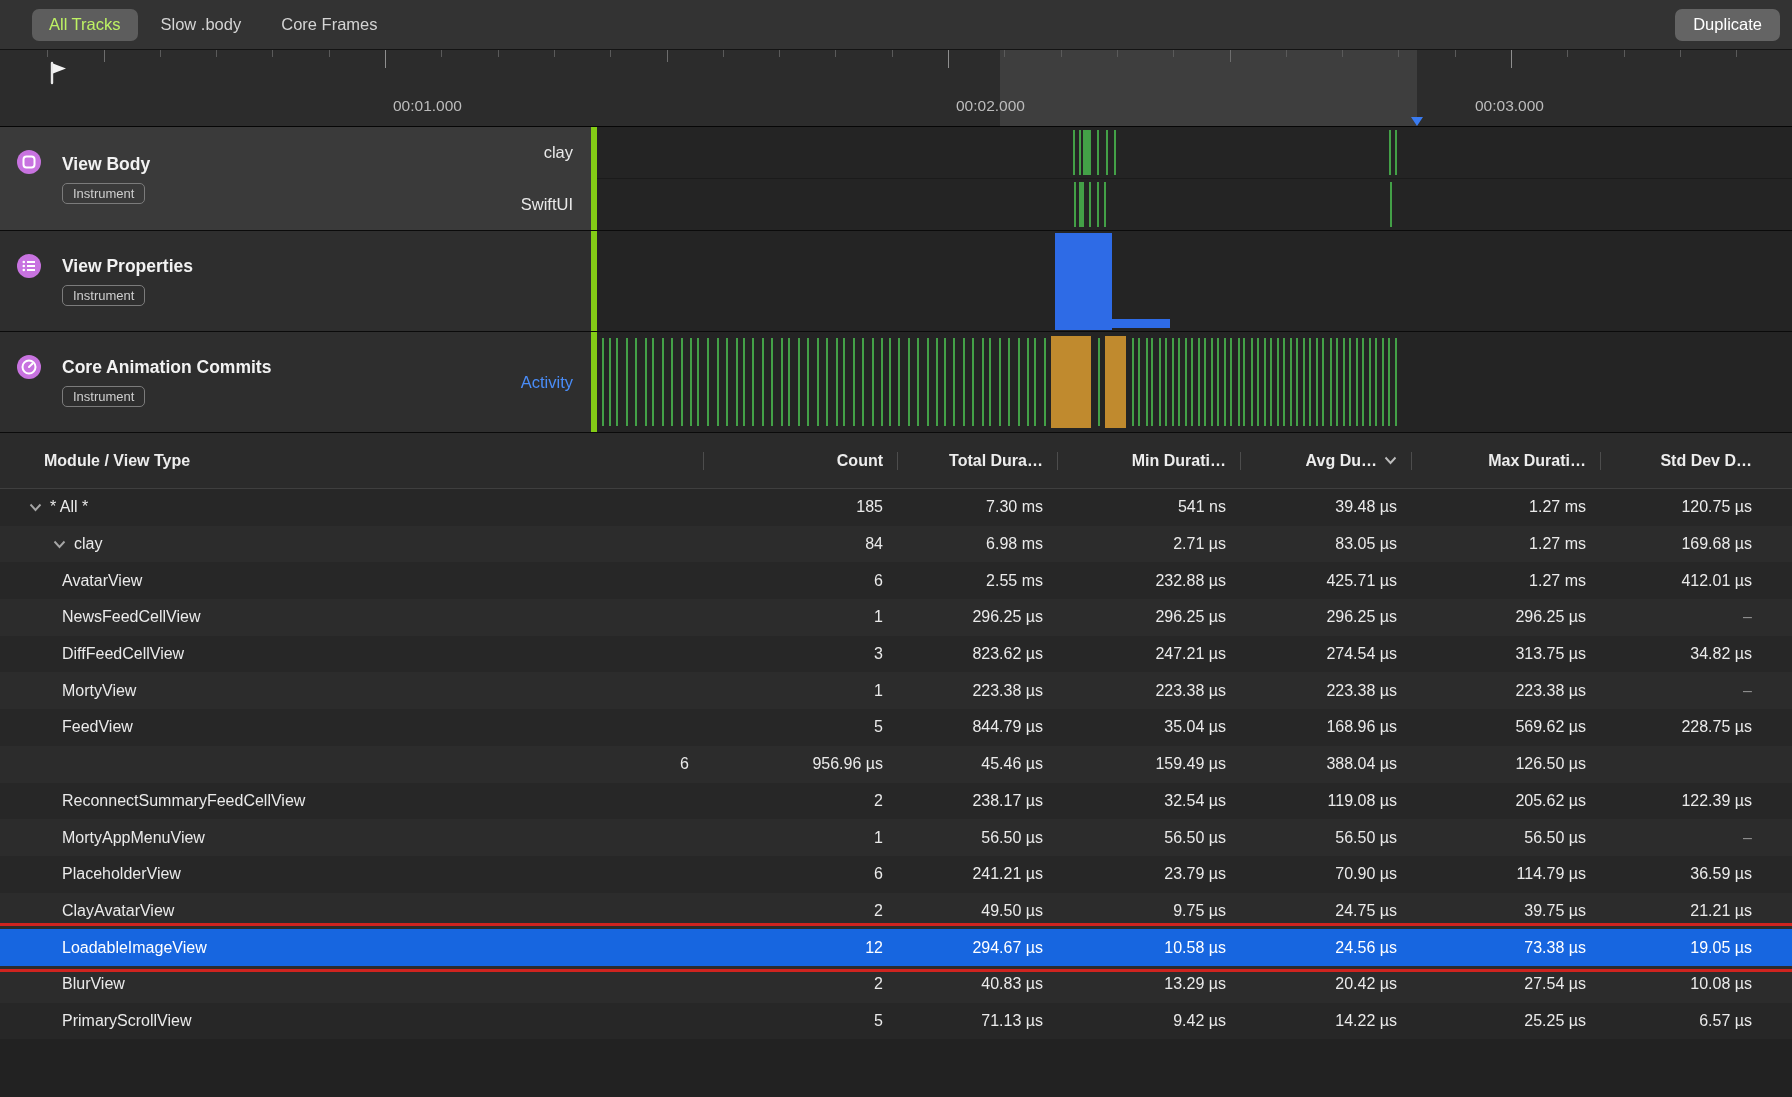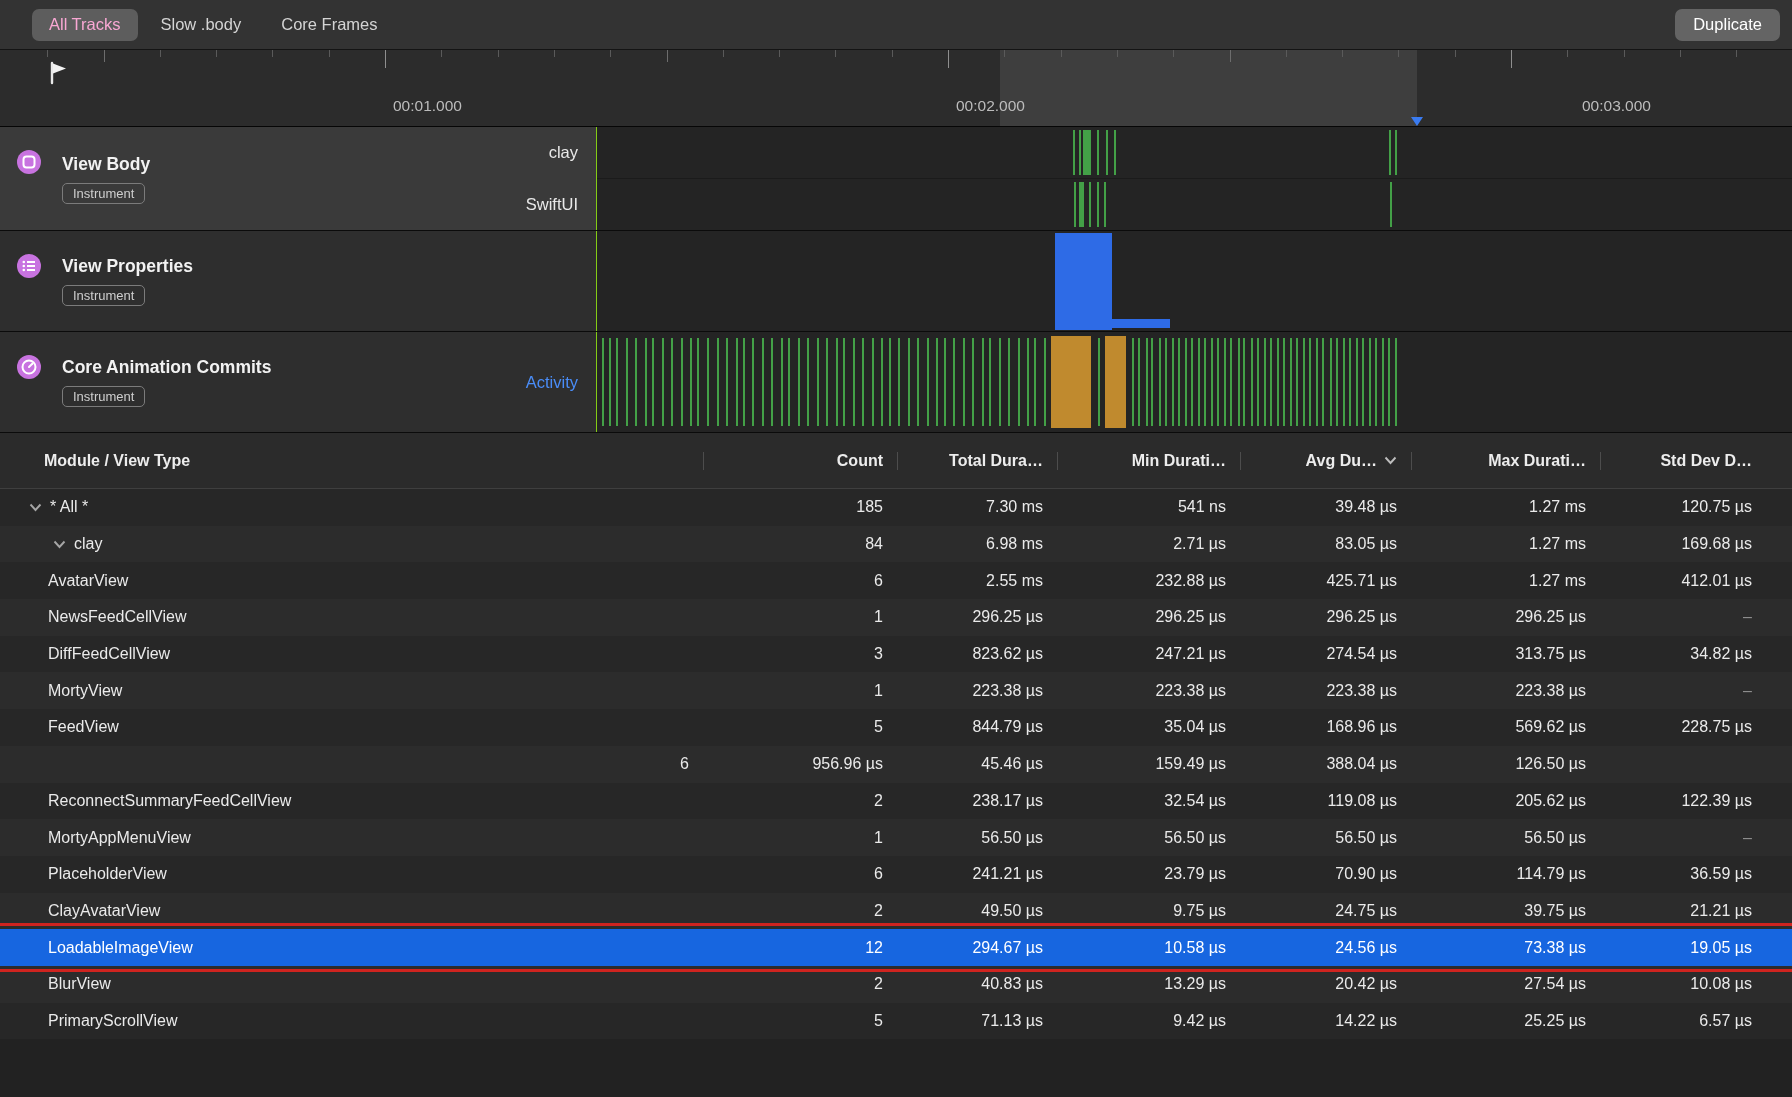--- a/index.html
+++ b/index.html
@@ -16,21 +16,21 @@
              display:flex; align-items:center; padding:0 12px; }
   .filter-field { width:1070px; height:35px; background:#262626; border:1px solid #505050;
                   border-radius:8px; display:flex; align-items:center; padding:0 10px; gap:9px; }
   .filter-icon { display:flex; align-items:center; }
   .filter-input { flex:1; background:transparent; border:none; outline:none;
                   font-family:"Liberation Sans", sans-serif; font-size:16px; color:#e8e8e8; }
   .filter-input::placeholder { color:#8c8c8c; }
   .segmented { display:flex; align-items:center; margin-left:20px; gap:6px; }
   .seg { height:32px; padding:0 17px; display:flex; align-items:center; font-size:16.5px;
          color:#d4d4d4; border-radius:7px; cursor:default; white-space:nowrap; }
-  .seg.active { background:#5d5d5d; color:#f9a8d4; }
+  .seg.active { background:#5d5d5d; color:#bef264; }
   .dup-btn { margin-left:auto; height:32px; padding:0 18px; background:#646464; border:none;
              border-radius:7px; font-family:"Liberation Sans", sans-serif; font-size:16.5px;
              color:#fff; display:flex; align-items:center; }
 
   
   .ruler { position:relative; height:77px; flex:0 0 77px; background:#2c2c2c;
            border-bottom:1px solid #060606; overflow:hidden; }
   .ruler-selection { position:absolute; top:0; bottom:0; background:#3e3e3e; }
   .tick { position:absolute; top:0; width:1px; background:#5a5a5a; }
   .tick.minor { height:7px; }
@@ -41,21 +41,21 @@
     border-left:6px solid transparent; border-right:6px solid transparent;
     border-top:9px solid #3a7bf0; }
   .playhead-flag { position:absolute; left:48px; top:11px; }
 
   
   .tracks { flex:0 0 306px; display:flex; flex-direction:column; background:#232323; }
   .track { display:flex; border-bottom:1px solid #0b0b0b; background:#232323; }
   .track.t1 { height:104px; }
   .track.t2, .track.t3 { height:101px; }
   .track-header { width:597px; flex:0 0 597px; position:relative; background:#2e2e2e;
-                  border-right:1px solid #84cc16; display:flex; align-items:center; }
+                  border-right:6px solid #84cc16; display:flex; align-items:center; }
   .track.t1 .track-header { background:#3a3a3a; }
   .track-icon { position:absolute; left:15px; top:21px; width:28px; height:28px; }
   .track-meta { margin-left:62px; display:flex; flex-direction:column; gap:8px; }
   .track-title { font-size:17.5px; font-weight:700; color:#f2f2f2; }
   .track-badge { align-self:flex-start; font-size:13px; color:#cfcfcf;
                  border:1px solid #7b7b7b; border-radius:5px; padding:2px 10px; }
   .lane-labels { position:absolute; right:18px; top:0; bottom:0; width:220px;
                  display:flex; flex-direction:column; }
   .lane-label { flex:1; display:flex; align-items:center; justify-content:flex-end;
                 font-size:16.5px; color:#e9e9e9; }
@@ -89,21 +89,21 @@
   .trow { height:36.7px; font-size:16px; color:#eaeaea; }
   .trow.even { background:#2c2c2c; }
   .trow.odd  { background:#272727; }
   .trow.selected { background:var(--selected,#1766e0); color:#fff; position:relative; z-index:3; }
   .trow.annotated { outline:3px solid var(--annotation,#d0241f); outline-offset:3px; }
   .tcell.num { text-align:right; padding-right:14px; white-space:nowrap; }
   .tcell.num.dim { color:#909090; }
   .tcell.name { display:flex; align-items:center; overflow:hidden; white-space:nowrap; }
   .tcell.name.ind0 { padding-left:20px; }
   .tcell.name.ind1 { padding-left:44px; }
-  .tcell.name.ind2 { padding-left:48px; }
+  .tcell.name.ind2 { padding-left:62px; }
   .chev { width:30px; flex:0 0 30px; display:flex; justify-content:center; align-items:center; }
 </style>
 </head>
 <body>
 
 <div class="app">
 
   <div class="toolbar">
     <div class="segmented">
       <div class="seg active">All Tracks</div>
@@ -148,21 +148,21 @@
       <div class="tick minor" style="left: 1342.1px;"></div>
       <div class="tick minor" style="left: 1398.4px;"></div>
       <div class="tick minor" style="left: 1454.7px;"></div>
       <div class="tick major" style="left: 1511px;"></div>
       <div class="tick minor" style="left: 1567.3px;"></div>
       <div class="tick minor" style="left: 1623.6px;"></div>
       <div class="tick minor" style="left: 1679.9px;"></div>
       <div class="tick minor" style="left: 1736.2px;"></div>
       <div class="ruler-label" style="left: 393px;">00:01.000</div>
       <div class="ruler-label" style="left: 956px;">00:02.000</div>
-      <div class="ruler-label" style="left: 1582px;">00:03.000</div>
+      <div class="ruler-label" style="left: 1475px;">00:03.000</div>
     </div>
 
   <div class="tracks">
 
     <div class="track t1">
       <div class="track-header">
         <span class="track-icon">
           <svg width="28" height="28" viewBox="0 0 28 28">
             <circle cx="14" cy="14" r="12" fill="#c873e0"></circle>
             <rect x="8.5" y="8.5" width="11" height="11" rx="3" fill="none" stroke="#ffffff" stroke-width="2"></rect>

